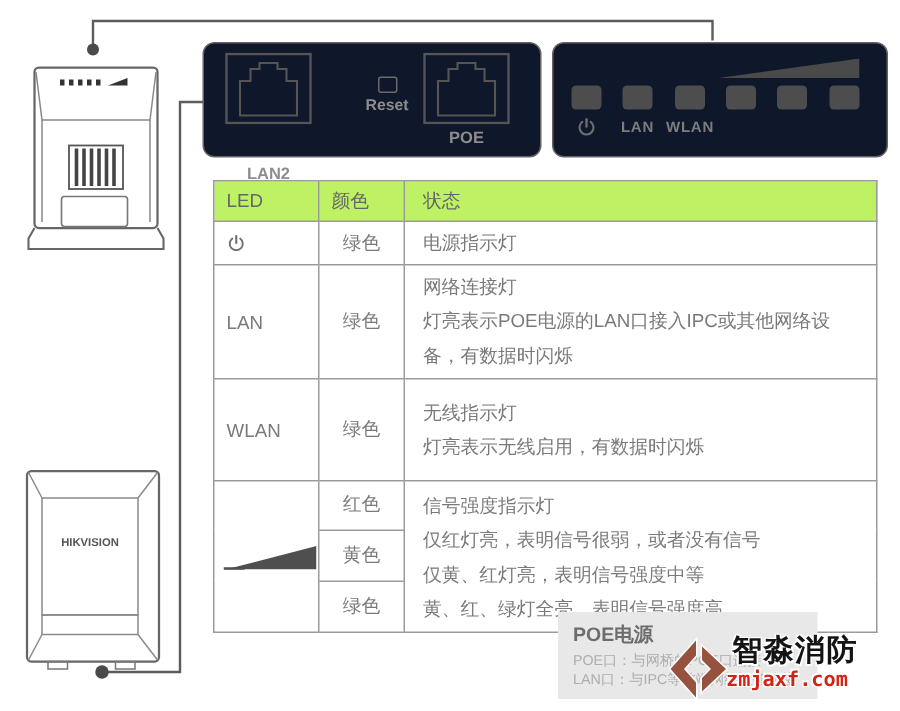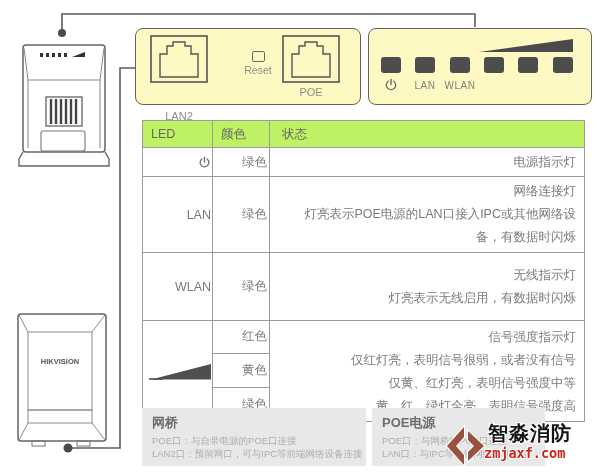--- a/index.html
+++ b/index.html
@@ -3,27 +3,27 @@
 <meta charset="utf-8">
 <style>
   html,body{margin:0;padding:0;background:#fff;}
   #stage{
     position:relative;width:600px;height:474px;background:#ffffff;overflow:hidden;
     font-family:"Liberation Sans",sans-serif;color:#777;
   }
   svg{display:block;}
   .abs{position:absolute;}
   
-  .panel{position:absolute;background:#fef9c3;border:1.5px solid #636363;border-radius:8px;box-sizing:border-box;}
+  .panel{position:absolute;background:#0f172a;border:1.5px solid #636363;border-radius:8px;box-sizing:border-box;font-weight:bold;}
   .port-label{position:absolute;font-size:11px;color:#8d8d8d;text-align:center;}
   .led-square{position:absolute;width:20px;height:16px;border-radius:3px;background:#4d4d4d;}
   .led-label{position:absolute;font-size:10px;color:#7e7e7e;text-align:center;letter-spacing:0.5px;}
   
   table.led-table{position:absolute;left:142px;top:120px;width:442px;border-collapse:collapse;table-layout:fixed;}
-  table.led-table th, table.led-table td{border:1px solid #9b9b9b;font-weight:normal;font-size:12.5px;color:#7a7a7a;vertical-align:middle;text-align:right;}
+  table.led-table th, table.led-table td{border:1px solid #9b9b9b;font-weight:normal;font-size:12.5px;color:#7a7a7a;vertical-align:middle;}
   table.led-table th{background:#bef264;color:#666;text-align:left;height:22px;padding:2px 0 2px 8px;}
   th.c-col,td.c-col{text-align:center;padding:2px;}
   td.led-col{padding-left:8px;}
   td.status-col{padding:3px 8px 3px 12px;line-height:22px;}
   td.status-multi{vertical-align:top;}
   .status-line{line-height:23px;}
   
   .footer-box{position:absolute;top:408px;height:58px;background:#e8e8e8;box-sizing:border-box;padding:6px 8px 0 10px;}
   .footer-title{font-size:13px;font-weight:bold;color:#6d6d6d;margin:0 0 2px 0;}
   .footer-line{font-size:9.5px;color:#adadad;line-height:13px;white-space:nowrap;}
@@ -180,25 +180,20 @@
     </tr>
     <tr style="height:32px;">
       <td class="c-col">黄色</td>
     </tr>
     <tr style="height:32px;">
       <td class="c-col">绿色</td>
     </tr>
   </tbody>
     </table>
 
-  <div class="footer-box" style="left:142px;width:224px;">
-    <div class="footer-title">网桥</div>
-    <div class="footer-line">POE口：与自带电源的POE口连接</div>
-    <div class="footer-line">LAN2口：预留网口，可与IPC等前端网络设备连接</div>
-  </div>
   <div class="footer-box" style="left:372px;width:173px;">
     <div class="footer-title">POE电源</div>
     <div class="footer-line">POE口：与网桥的POE口连接</div>
     <div class="footer-line">LAN口：与IPC等前端网络设备连接</div>
   </div>
 
   <div id="watermark">
     <svg width="46" height="46" viewBox="0 0 46 46" style="position:absolute;left:2px;top:4px;">
       <g stroke="#fff" stroke-width="2" paint-order="stroke">
         <path d="M21 4 L4 23 L21 42 L21 32 L13 23 L21 14 Z" fill="#96513f"></path>

